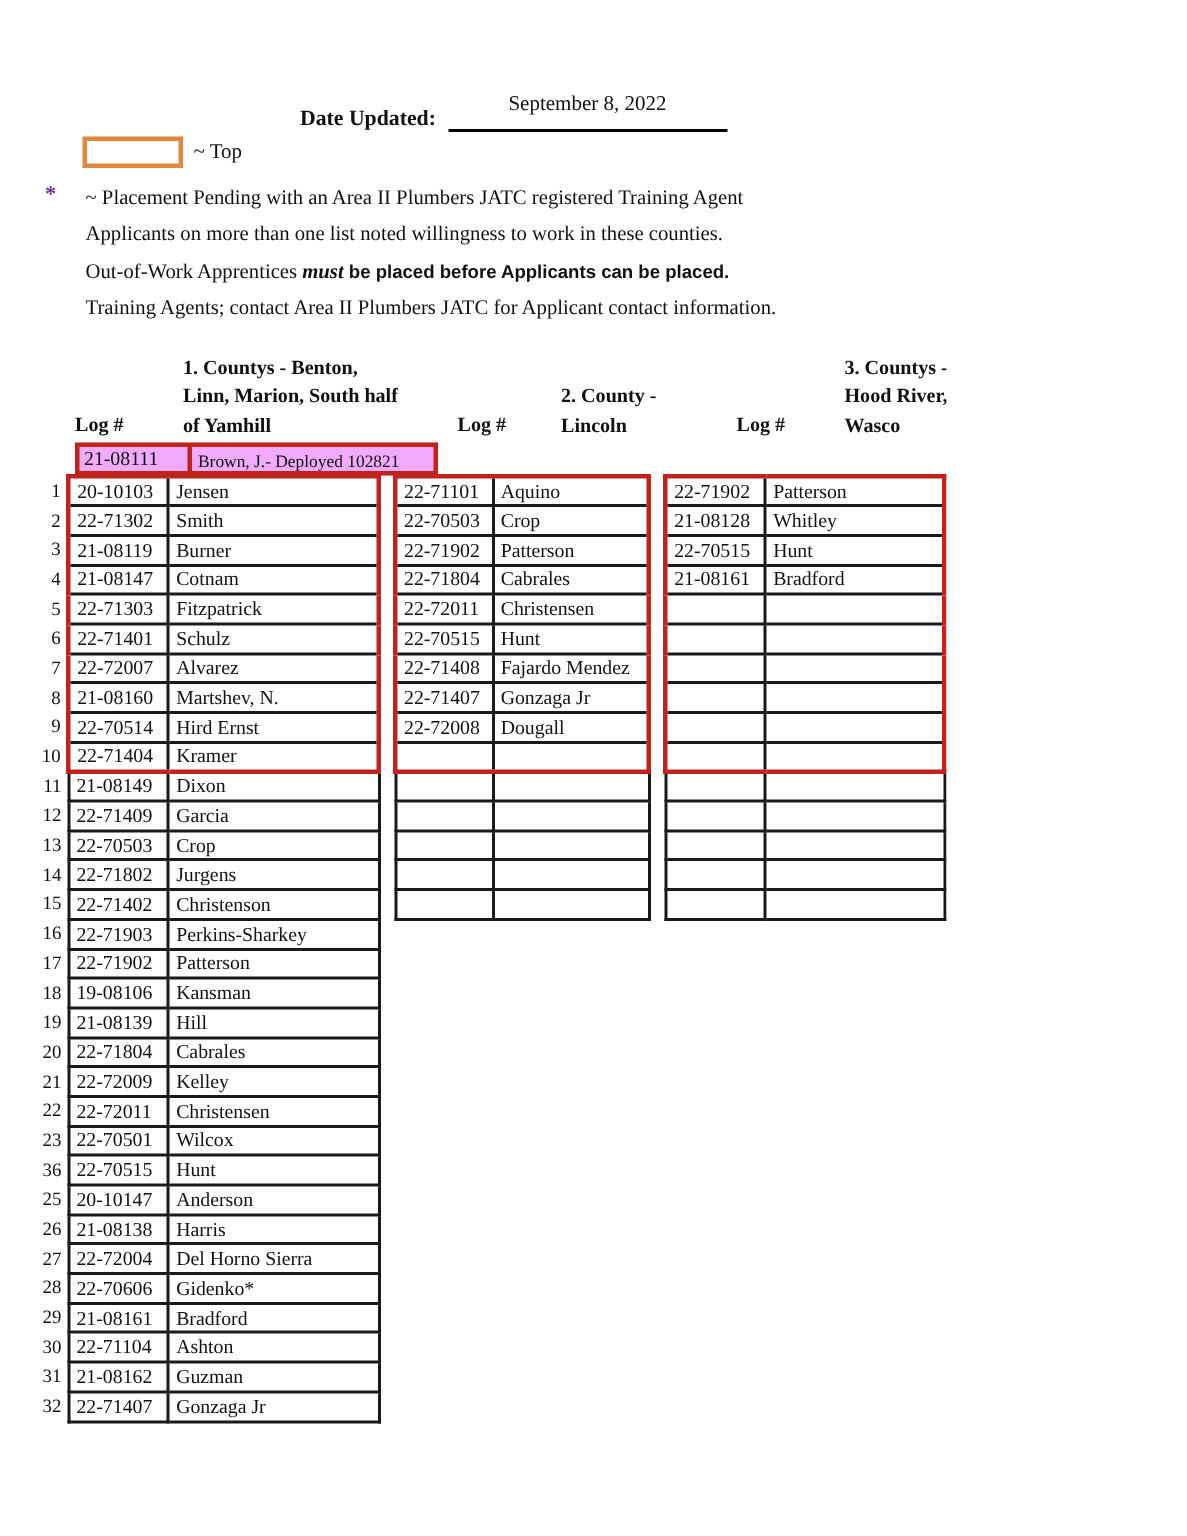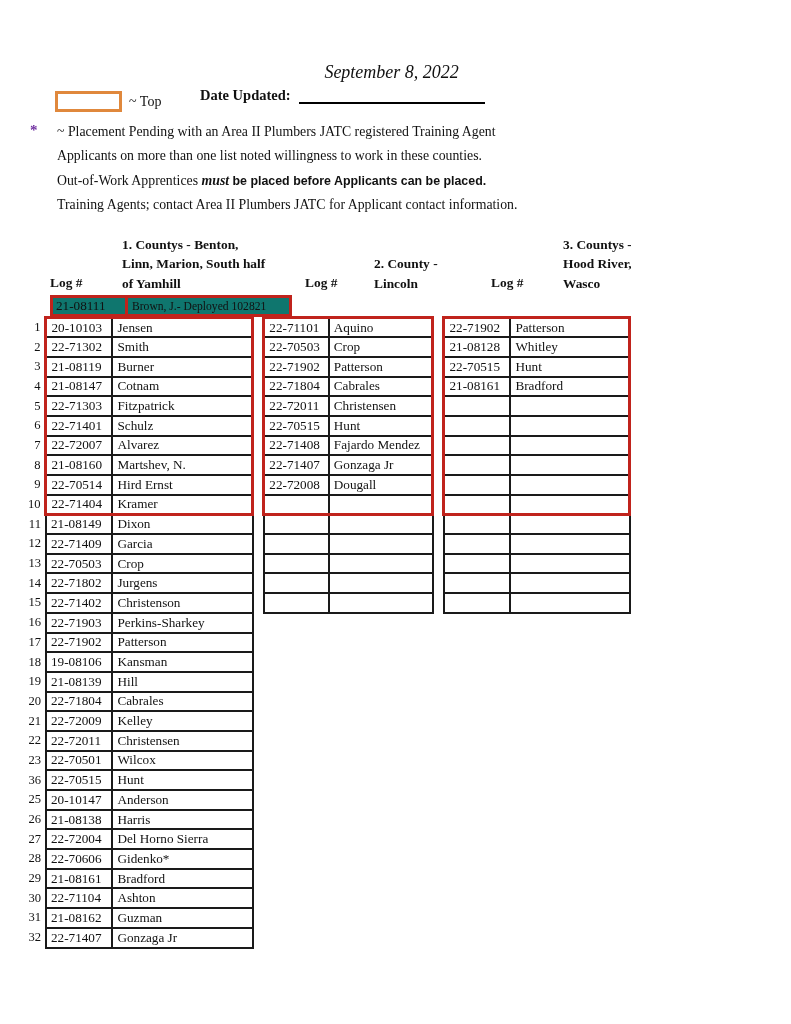--- a/index.html
+++ b/index.html
@@ -16,22 +16,22 @@
     font-family:"Liberation Serif", serif;
     color:#111;
     overflow:hidden;
   }
 
   
   .date-line{position:absolute;left:200px;top:62px;display:flex;align-items:flex-end;}
   .date-label{font-weight:bold;font-size:14.5px;}
   .date-value{
     display:inline-block;width:186px;margin-left:8px;
-    text-align:center;font-size:18px;
-    border-bottom:2.5px solid #000;padding-bottom:19px;font-style:italic;
+    text-align:center;font-size:14px;
+    border-bottom:2.5px solid #000;padding-bottom:8px;
   }
 
   
   .top-line{position:absolute;left:55px;top:91px;display:flex;align-items:center;}
   .orange-box{display:inline-block;width:61px;height:15px;border:3.5px solid var(--orange);background:#fff;}
   .top-label{margin-left:7px;font-size:14px;}
 
   
   .legend-star{position:absolute;left:30px;top:122px;color:var(--purple);font-weight:bold;font-size:15px;}
   .notes{position:absolute;left:57px;top:120px;font-size:13.8px;line-height:24.4px;white-space:nowrap;}
@@ -42,22 +42,22 @@
   .col-headers{position:absolute;left:20px;top:230px;height:63px;display:flex;align-items:flex-end;}
   .hc{box-sizing:border-box;text-align:left;font-weight:bold;font-size:13.4px;line-height:19.5px;}
   .w-num{width:30px;} .w-c1log{width:72px;} .w-c1name{width:181px;}
   .w-sp2{width:2px;}  .w-c2log{width:69px;} .w-c2name{width:112px;}
   .w-sp5{width:5px;}  .w-c3log{width:72px;} .w-c3name{width:180px;}
   .log-h{padding-bottom:1px;}
 
   
   .deployed-row{
     position:absolute;left:50px;top:295px;
-    display:flex;align-items:center;
-    border:3px solid var(--red);background:#0f766e;box-sizing:border-box;
+    display:flex;align-items:flex-end;
+    border:3px solid var(--red);background:#f0abfc;box-sizing:border-box;
     height:22px;width:242px;
   }
   .dep-log{width:66px;border-right:3px solid var(--red);font-size:13.2px;padding:0 3px;display:flex;align-items:center;}
   .dep-name{flex:1;font-size:11.6px;padding:0 4px;display:flex;align-items:center;white-space:nowrap;}
 
   
   #main-table{
     position:absolute;left:20px;top:316px;
     border-collapse:collapse;table-layout:fixed;
     font-size:13.2px;

